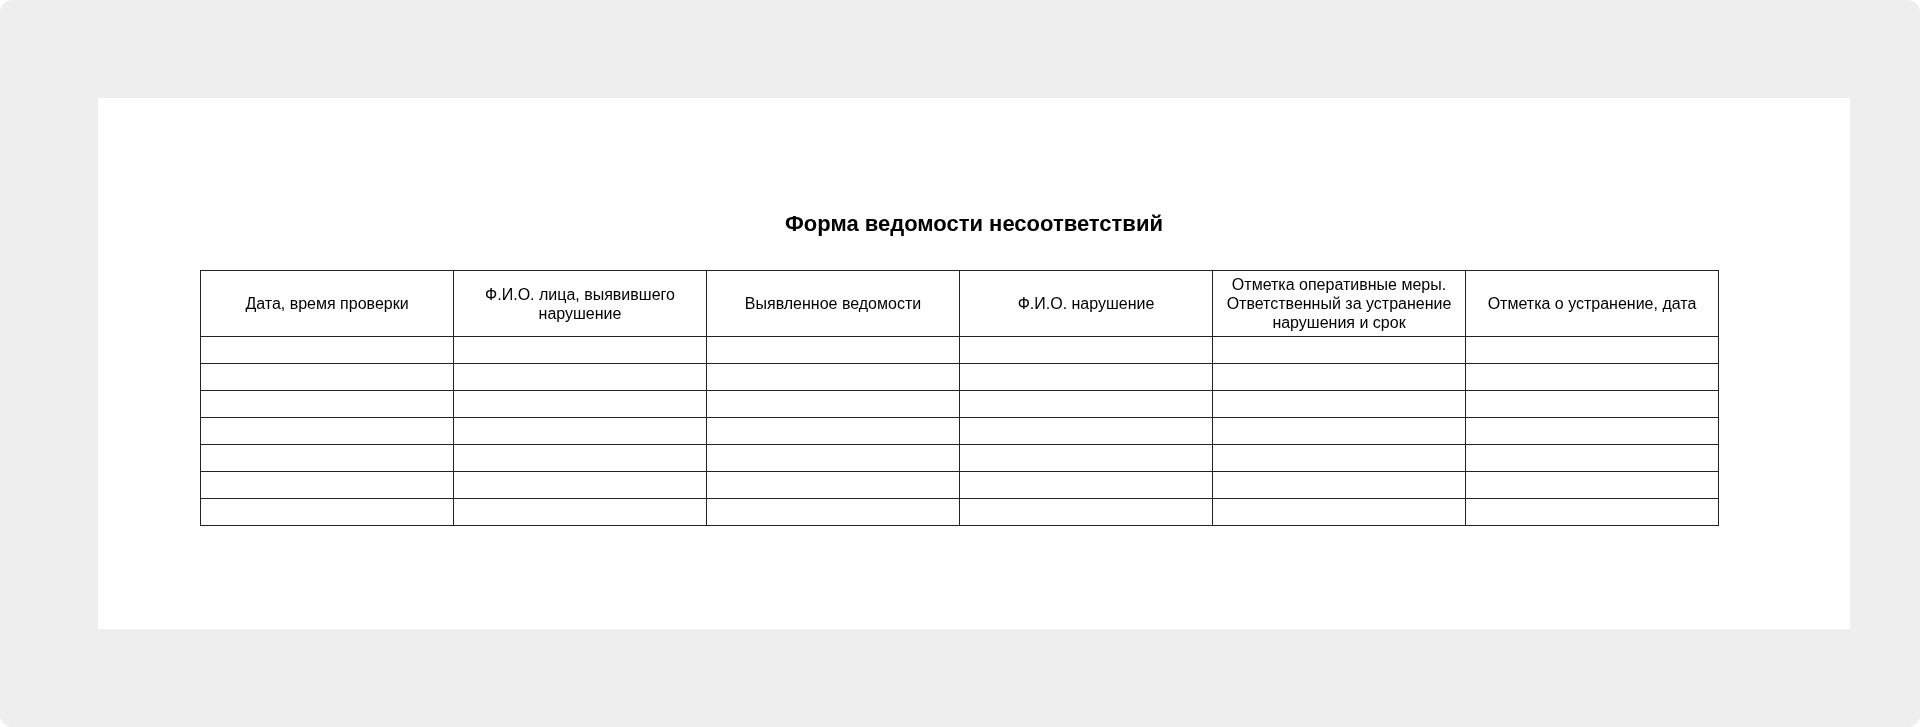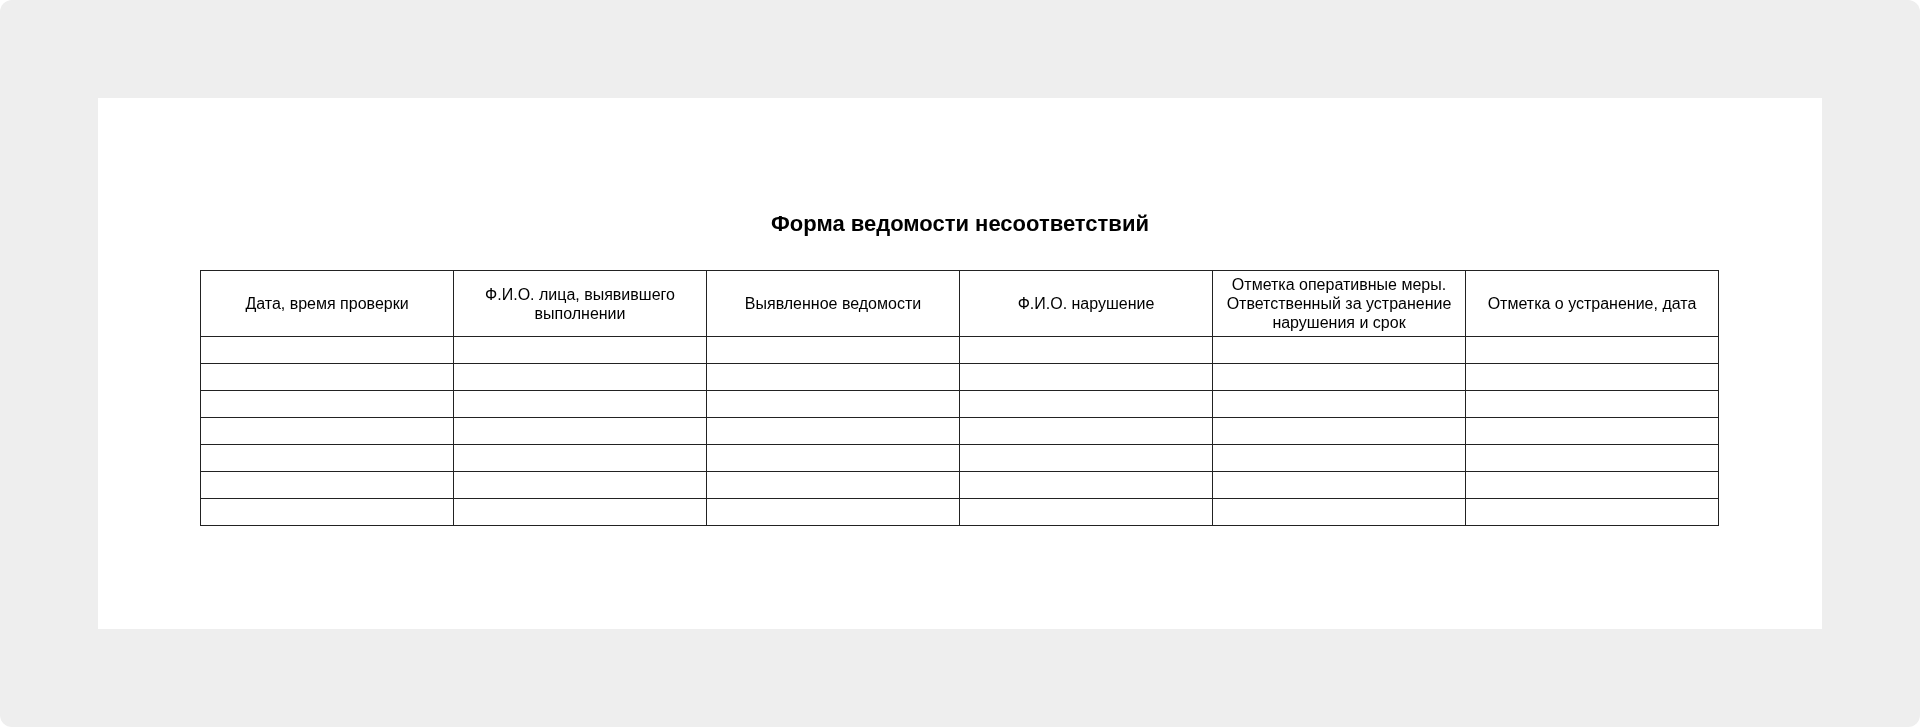--- a/index.html
+++ b/index.html
@@ -18,20 +18,21 @@
       background: #eeeeee;
       border-radius: 12px;
     }
     .page {
       position: absolute;
       left: 98px;
       top: 98px;
       width: 1724px;
       height: 531px;
       background: #ffffff;
+      padding-left: 28px;
     }
     .doc-title {
       position: absolute;
       left: 0;
       width: 100%;
       top: 112px;
       text-align: center;
       font-family: "Liberation Sans", sans-serif;
       font-weight: bold;
       font-size: 22px;
@@ -69,21 +70,21 @@
 <body>
 
 <div class="canvas">
   <div class="page">
     <div class="doc-title">Форма ведомости несоответствий</div>
 
     <table class="form-table">
       <thead>
         <tr>
           <th>Дата, время проверки</th>
-          <th>Ф.И.О. лица, выявившего выполнении</th>
+          <th>Ф.И.О. лица, выявившего нарушение</th>
           <th>Выявленное ведомости</th>
           <th>Ф.И.О. нарушение</th>
           <th>Отметка оперативные меры. Ответственный за устранение нарушения и срок</th>
           <th>Отметка о устранение, дата</th>
         </tr>
       </thead>
       <tbody>
         <tr>
           <td></td>
           <td></td>

